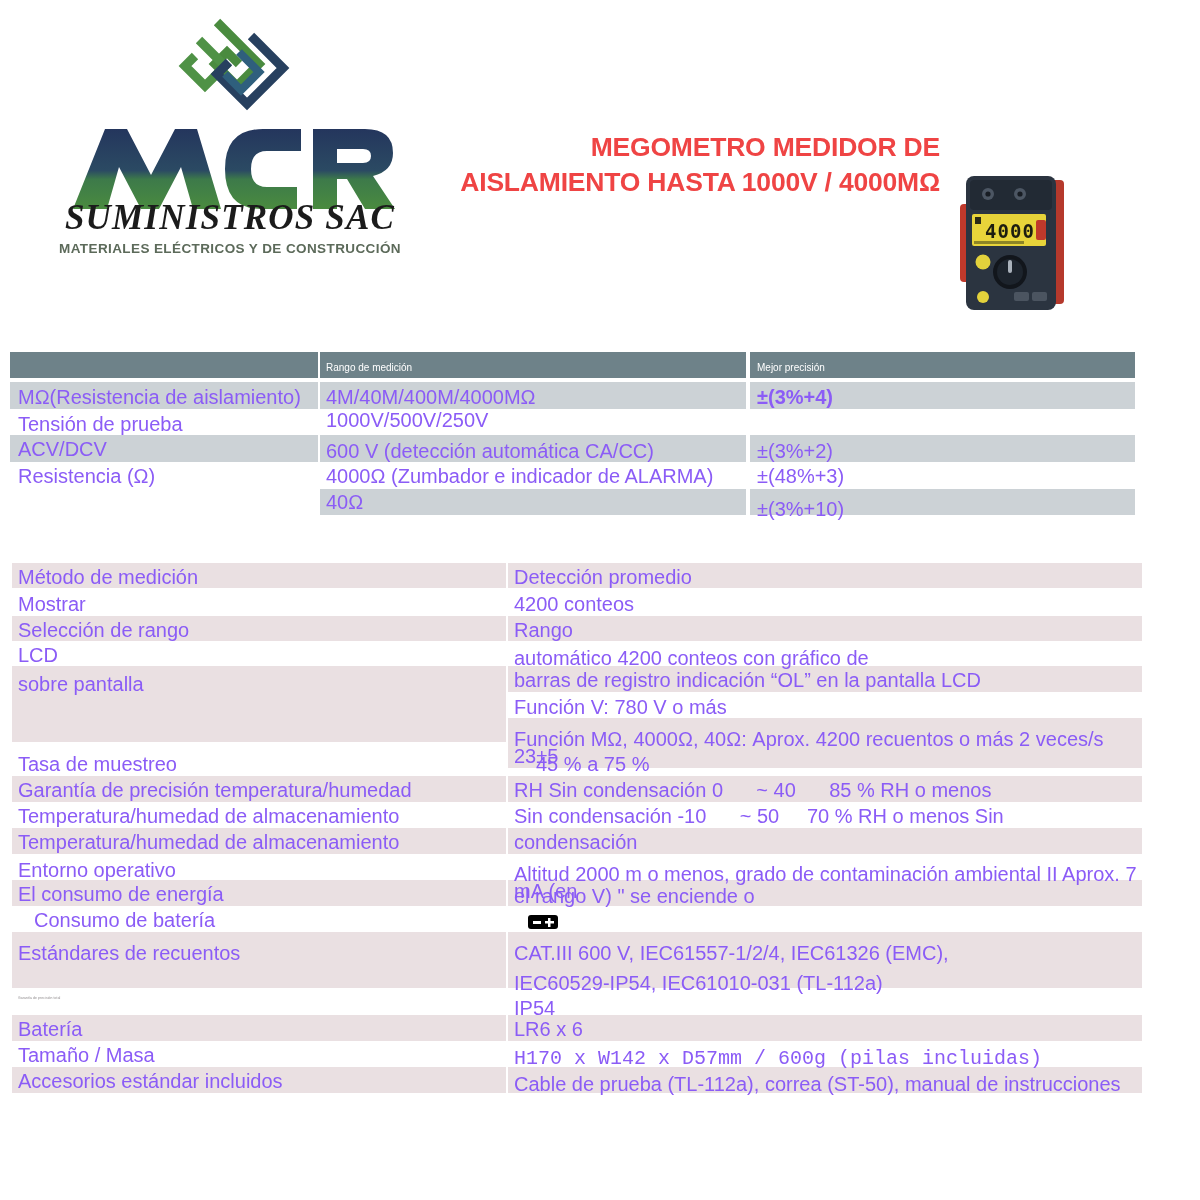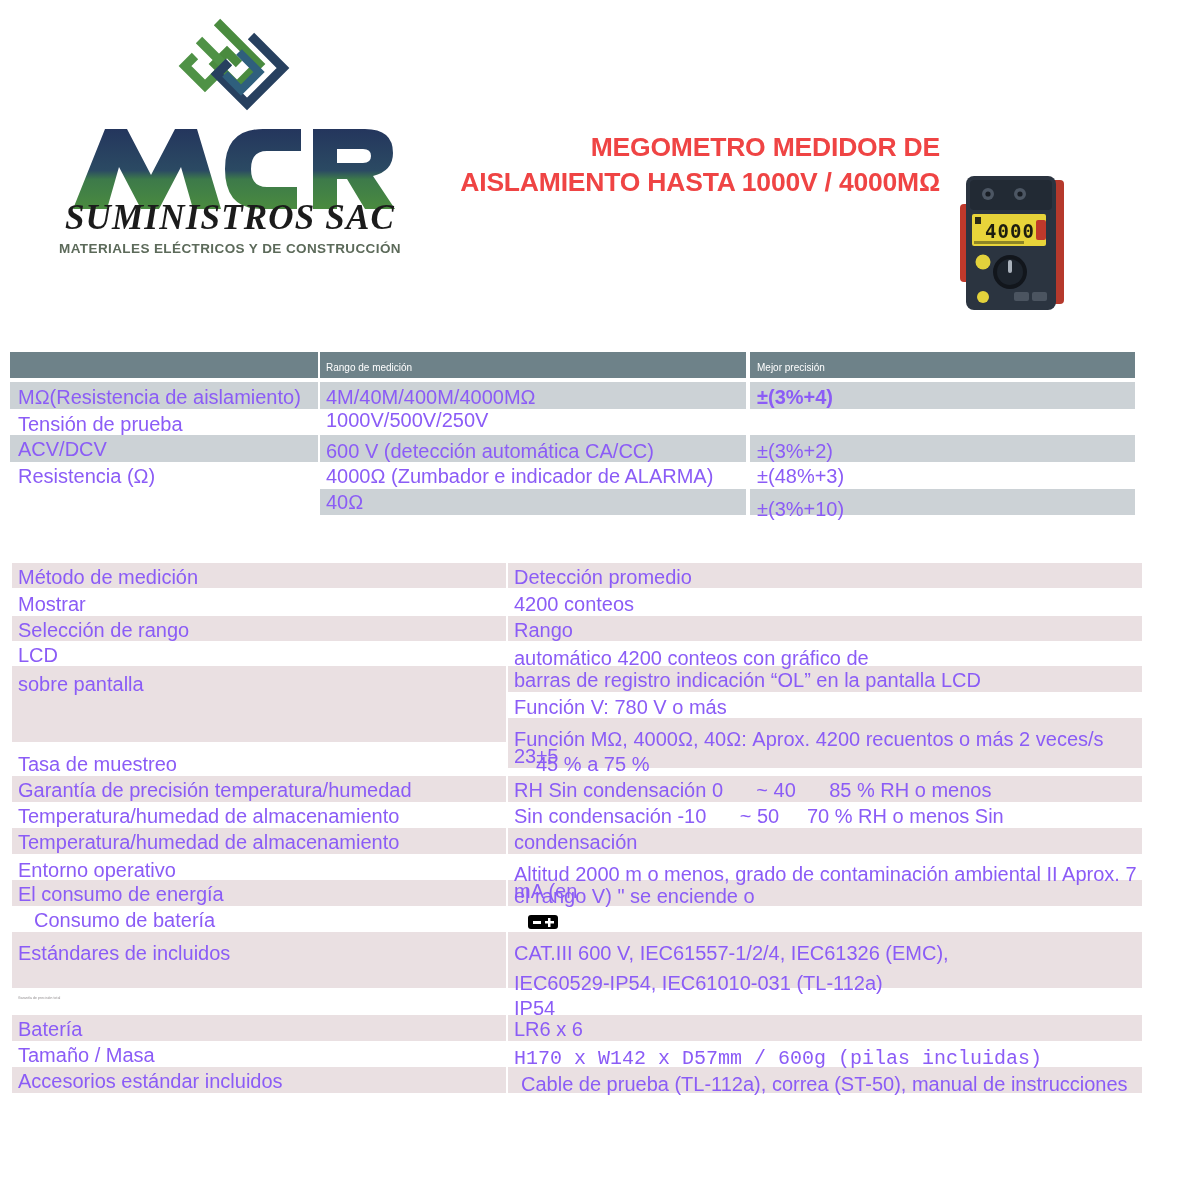--- a/index.html
+++ b/index.html
@@ -227,21 +227,21 @@
   <div class="cell" style="left:18px; top:622px;">Selección de rango</div>
   <div class="cell" style="left:18px; top:647px;">LCD</div>
   <div class="cell" style="left:18px; top:676px;">sobre pantalla</div>
   <div class="cell" style="left:18px; top:756px;">Tasa de muestreo</div>
   <div class="cell" style="left:18px; top:782px;">Garantía de precisión temperatura/humedad</div>
   <div class="cell" style="left:18px; top:808px;">Temperatura/humedad de almacenamiento</div>
   <div class="cell" style="left:18px; top:834px;">Temperatura/humedad de almacenamiento</div>
   <div class="cell" style="left:18px; top:862px;">Entorno operativo</div>
   <div class="cell" style="left:18px; top:886px;">El consumo de energía</div>
   <div class="cell" style="left:18px; top:912px;margin-left:16px;">Consumo de batería</div>
-  <div class="cell" style="left:18px; top:945px;">Estándares de incluidos</div>
+  <div class="cell" style="left:18px; top:945px;">Estándares de recuentos</div>
   <div class="cell" style="left:18px; top:1021px;">Batería</div>
   <div class="cell" style="left:18px; top:1047px;">Tamaño / Masa</div>
   <div class="cell" style="left:18px; top:1073px;">Accesorios estándar incluidos</div>
 
   <div id="micro-note">Garantía de precisión total</div>
 
   <div class="cell" style="left:514px; top:569px;">Detección promedio</div>
   <div class="cell" style="left:514px; top:596px;">4200 conteos</div>
   <div class="cell" style="left:514px; top:622px;">Rango</div>
   <div class="cell" style="left:514px; top:650px;">automático 4200 conteos con gráfico de</div>
@@ -255,14 +255,14 @@
   <div class="cell" style="left:514px; top:866px; width:628px;">Altitud 2000 m o menos, grado de contaminación ambiental II Aprox. 7 mA (en</div>
   <div class="cell" style="left:514px; top:888px;">el rango V) " se enciende o</div>
 
   <div class="cell" style="left:528px; top:912px;"><span class="batt-icon"></span></div>
 
   <div class="cell" style="left:514px; top:945px;">CAT.III 600 V, IEC61557-1/2/4, IEC61326 (EMC),</div>
   <div class="cell" style="left:514px; top:975px;">IEC60529-IP54, IEC61010-031 (TL-112a)</div>
   <div class="cell" style="left:514px; top:1000px;">IP54</div>
   <div class="cell" style="left:514px; top:1021px;">LR6 x 6</div>
   <div class="cell" style="left:514px; top:1050px;font-family:Liberation Mono, monospace;">H170 x W142 x D57mm / 600g (pilas incluidas)</div>
-  <div class="cell" style="left:514px; top:1076px;margin-left:7px;">Cable de prueba (TL-112a), correa (ST-50), manual de instrucciones</div>
+  <div class="cell" style="left:514px; top:1076px;">Cable de prueba (TL-112a), correa (ST-50), manual de instrucciones</div>
 </div>
 
 </body></html>

